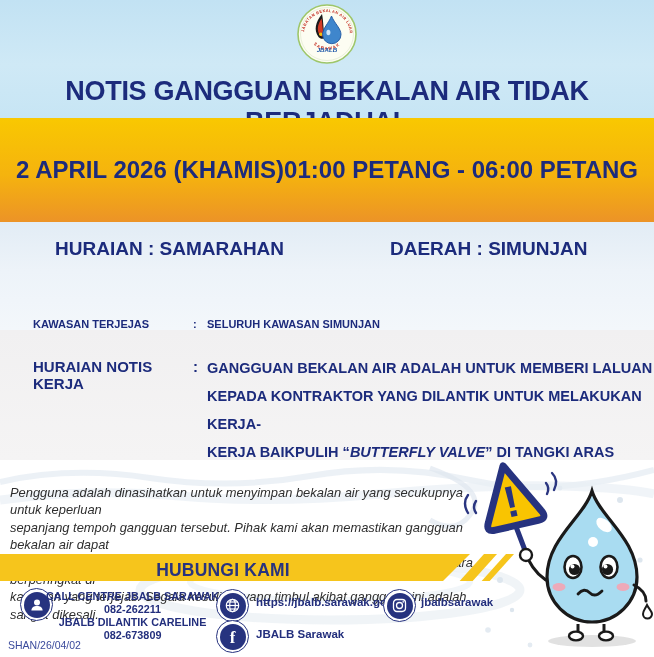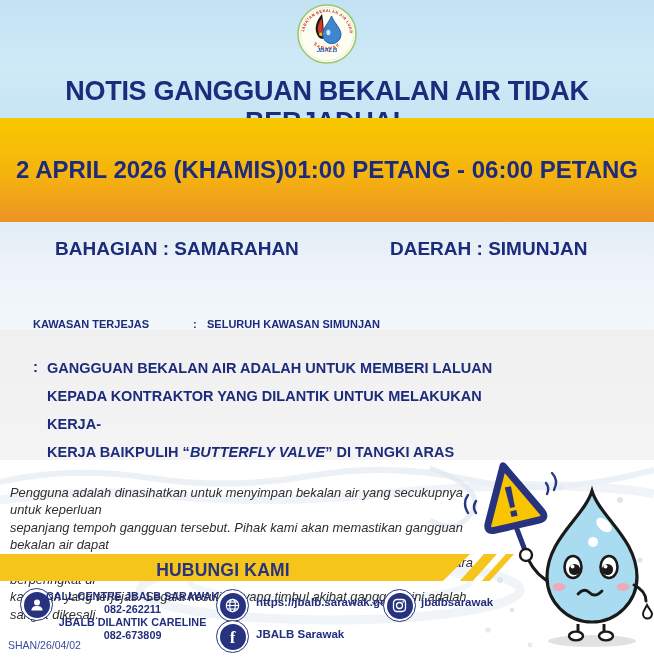--- a/index.html
+++ b/index.html
@@ -92,39 +92,40 @@
   <div class="abs main-title">NOTIS GANGGUAN BEKALAN AIR TIDAK BERJADUAL</div>
 
   <div class="abs date-band">
     <div class="date-line">2 APRIL 2026 (KHAMIS)</div>
     <div class="date-line">01:00 PETANG - 06:00 PETANG</div>
   </div>
 
   <div class="abs region-band">
     <div class="region-row">
       <div class="bahagian">
-        <span>BAHAGIAN</span>
+        <span>HURAIAN</span>
         <span>:</span>
         <span>SAMARAHAN</span>
       </div>
       <div class="daerah">
         <span>DAERAH</span>
         <span>:</span>
         <span>SIMUNJAN</span>
       </div>
     </div>
     <div class="kv-row kawasan-row">
       <div class="kv-label">KAWASAN TERJEJAS</div>
       <div class="kv-colon">:</div>
       <div>SELURUH KAWASAN SIMUNJAN</div>
     </div>
   </div>
 
   <div class="abs huraian-band">
     <div class="kv-row huraian-row">
+      <div class="kv-label">HURAIAN NOTIS KERJA</div>
       <div class="kv-colon">:</div>
       <div class="huraian-text"><span>GANGGUAN BEKALAN AIR ADALAH UNTUK MEMBERI LALUAN
 KEPADA KONTRAKTOR YANG DILANTIK UNTUK MELAKUKAN KERJA-
 KERJA BAIKPULIH “</span><span class="it">BUTTERFLY VALVE</span><span>” DI TANGKI ARAS TINGGI
 SIMUNJAN.</span></div>
     </div>
   </div>
 
   <div class="abs bottom-band">
     <svg width="654" height="197" viewBox="0 0 654 197">

